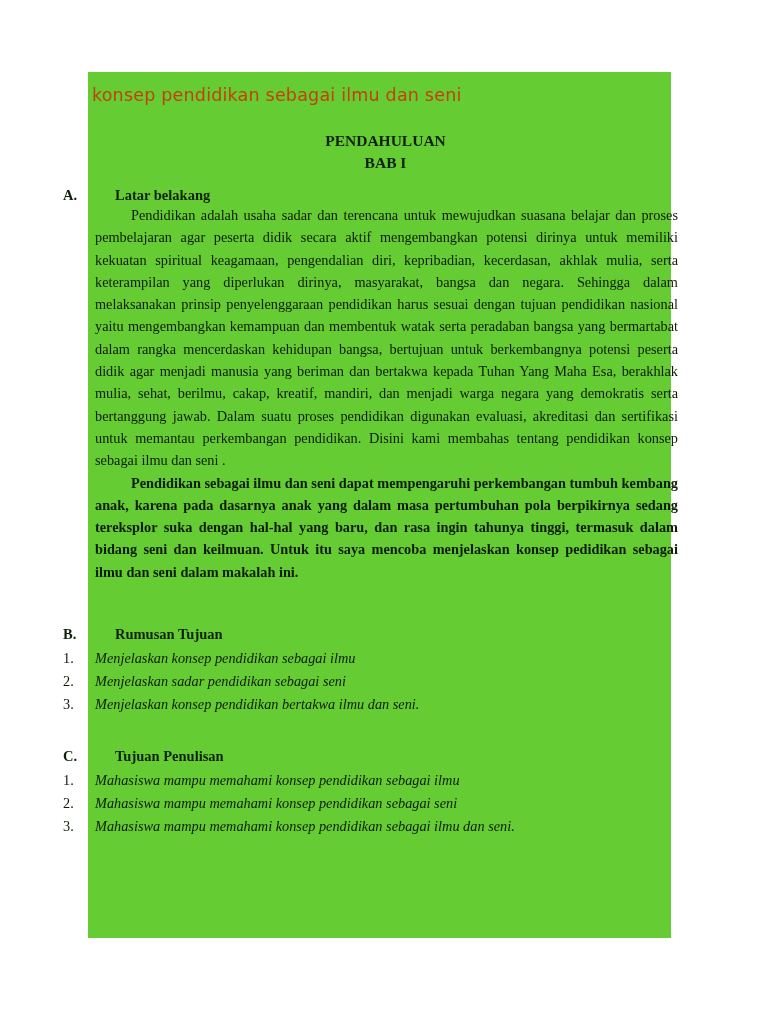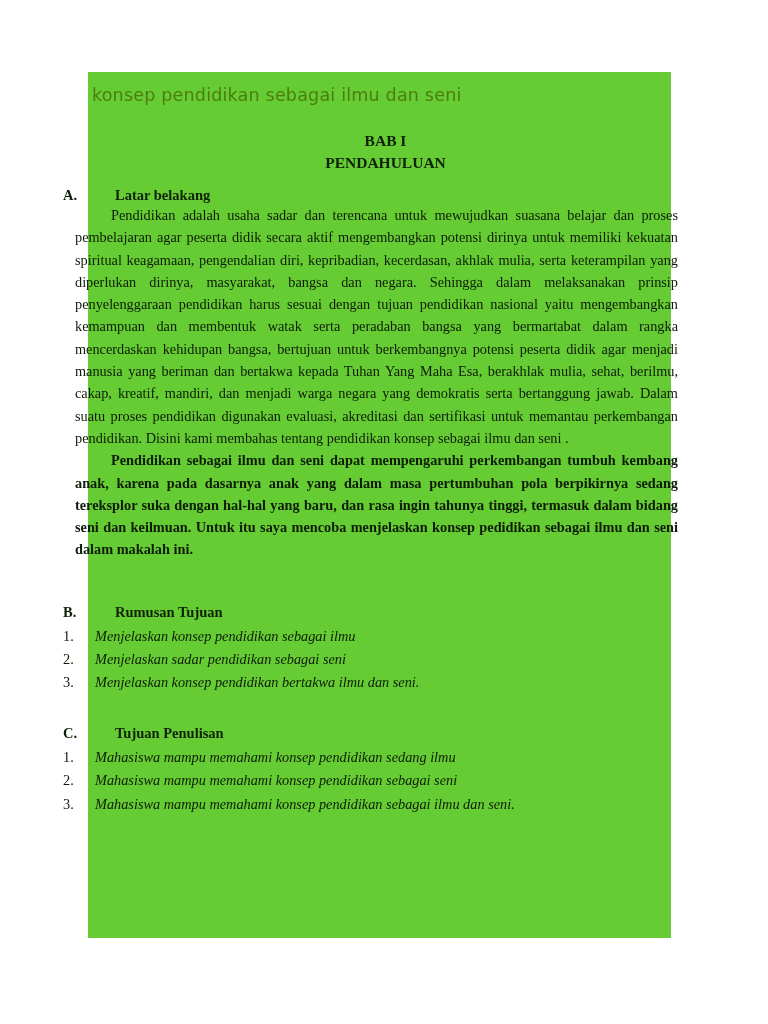--- a/index.html
+++ b/index.html
@@ -32,21 +32,21 @@
     background: #66cc33;
   }
   .doc-title {
     position: absolute;
     left: 92px;
     top: 85px;
     width: 580px;
     font-family: "DejaVu Sans", sans-serif;
     font-size: 17.5px;
     line-height: 1.25;
-    color: #4d7c0f;
+    color: #c2410c;
     letter-spacing: 0.2px;
   }
   .content {
     position: absolute;
     left: 63px;
     top: 130px;
     width: 615px;
   }
   .center-head {
     text-align: center;
@@ -65,21 +65,21 @@
   }
   .sec-head .letter {
     width: 32px;
     flex: 0 0 32px;
   }
   .sec-head .stitle {
     flex: 1 1 auto;
     margin-left: 20px;
   }
   .para {
-    margin-left: 12px;
+    margin-left: 32px;
     margin-right: 0;
     font-size: 14.3px;
     line-height: 1.56;
     text-align: justify;
     text-indent: 36px;
     color: #0d1c07;
   }
   .para + .para {
     margin-top: 0;
     font-weight: bold;
@@ -109,22 +109,22 @@
 
 <div class="page">
 
   <div class="green-panel"></div>
 
   <div class="doc-title">konsep pendidikan sebagai ilmu dan seni</div>
 
   <div class="content">
 
     <div class="center-head">
+      <div>PENDAHULUAN</div>
       <div>BAB I</div>
-      <div>PENDAHULUAN</div>
     </div>
 
     <div class="sec-head">
       <span class="letter">A.</span>
       <span class="stitle">Latar belakang</span>
     </div>
     <div class="para">Pendidikan adalah usaha sadar dan terencana untuk mewujudkan suasana belajar dan proses pembelajaran agar peserta didik secara aktif mengembangkan potensi dirinya untuk memiliki kekuatan spiritual keagamaan, pengendalian diri, kepribadian, kecerdasan, akhlak mulia, serta keterampilan yang diperlukan dirinya, masyarakat, bangsa dan negara. Sehingga dalam melaksanakan prinsip penyelenggaraan pendidikan harus sesuai dengan tujuan pendidikan nasional yaitu mengembangkan kemampuan dan membentuk watak serta peradaban bangsa yang bermartabat dalam rangka mencerdaskan kehidupan bangsa, bertujuan untuk berkembangnya potensi peserta didik agar menjadi manusia yang beriman dan bertakwa kepada Tuhan Yang Maha Esa, berakhlak mulia, sehat, berilmu, cakap, kreatif, mandiri, dan menjadi warga negara yang demokratis serta bertanggung jawab. Dalam suatu proses pendidikan digunakan evaluasi, akreditasi dan sertifikasi untuk memantau perkembangan pendidikan. Disini kami membahas tentang pendidikan konsep sebagai ilmu dan seni .</div>
     <div class="para">Pendidikan sebagai ilmu dan seni dapat mempengaruhi perkembangan tumbuh kembang anak, karena pada dasarnya anak yang dalam masa pertumbuhan pola berpikirnya sedang tereksplor suka dengan hal-hal yang baru, dan rasa ingin tahunya tinggi, termasuk dalam bidang seni dan keilmuan. Untuk itu saya mencoba menjelaskan konsep pedidikan sebagai ilmu dan seni dalam makalah ini.</div>
 
     <div class="gap-big"></div>
@@ -150,21 +150,21 @@
 
     <div class="gap-mid"></div>
 
     <div class="sec-head">
       <span class="letter">C.</span>
       <span class="stitle">Tujuan Penulisan</span>
     </div>
     <div class="list">
       <div class="list-item">
         <span class="num">1.</span>
-        <span class="txt">Mahasiswa mampu memahami konsep pendidikan sedang ilmu</span>
+        <span class="txt">Mahasiswa mampu memahami konsep pendidikan sebagai ilmu</span>
       </div>
       <div class="list-item">
         <span class="num">2.</span>
         <span class="txt">Mahasiswa mampu memahami konsep pendidikan sebagai seni</span>
       </div>
       <div class="list-item">
         <span class="num">3.</span>
         <span class="txt">Mahasiswa mampu memahami konsep pendidikan sebagai ilmu dan seni.</span>
       </div>
     </div>

